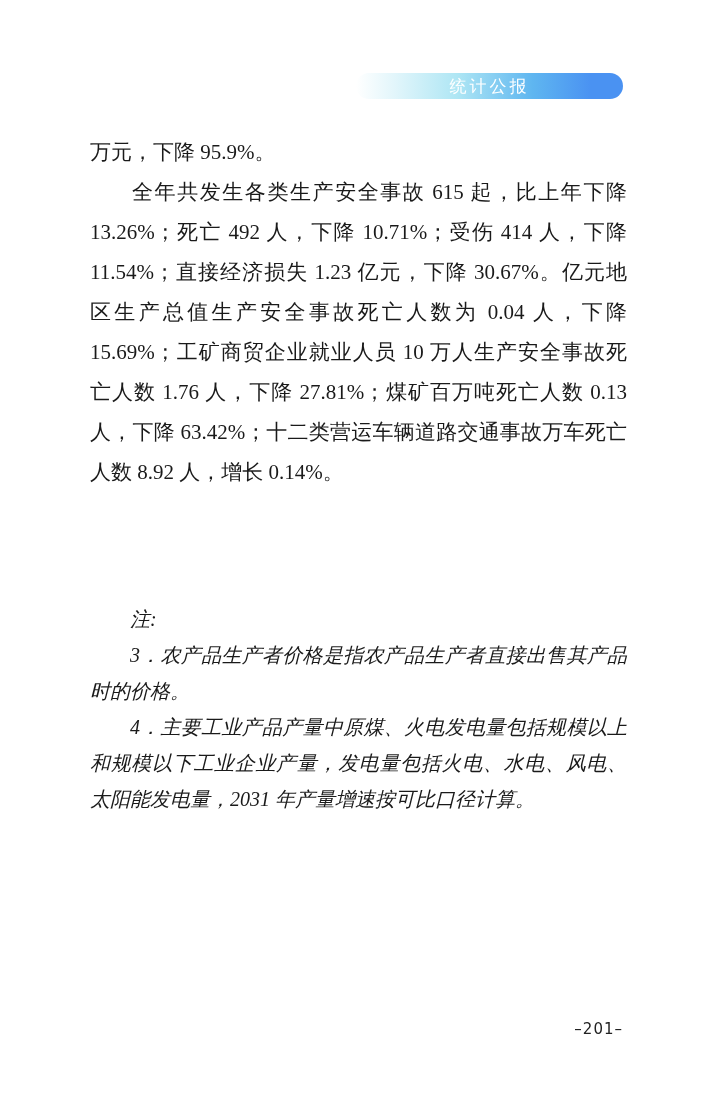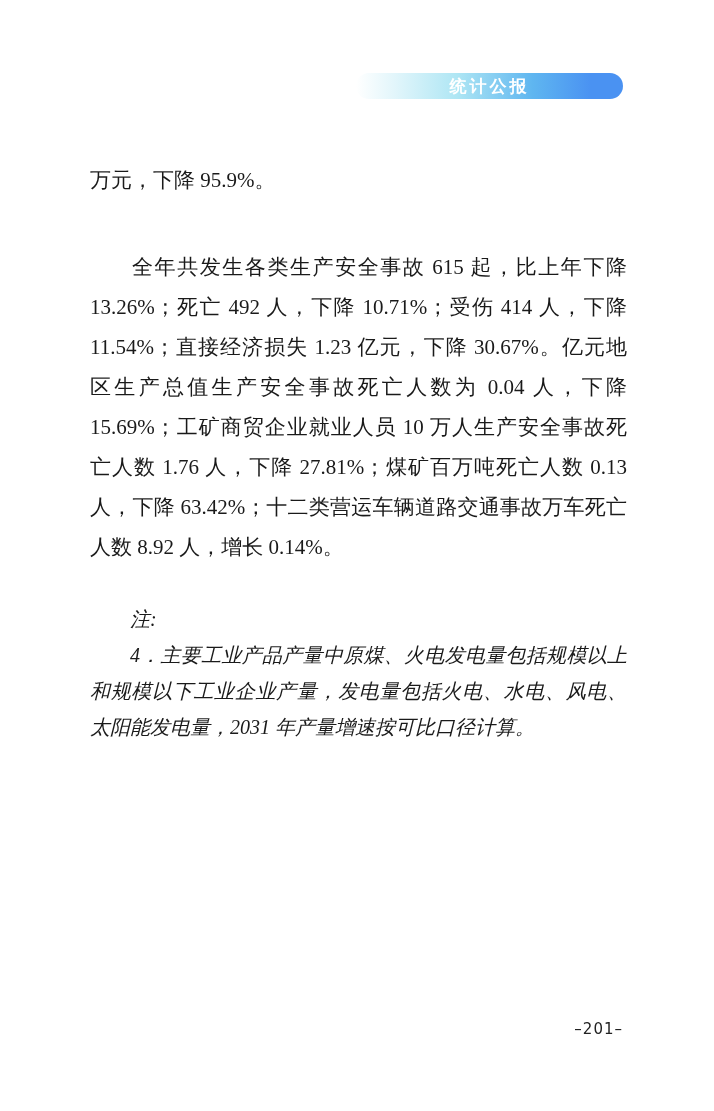--- a/index.html
+++ b/index.html
@@ -25,38 +25,38 @@
       rgba(255,255,255,0) 0%,
       #e3f6fb 14%,
       #aee6f4 38%,
       #5fb6f0 66%,
       #4a92f2 88%,
       #4a92f2 100%);
     display: flex; align-items: center; justify-content: center;
   }
   .badge-label {
     color: #ffffff;
-    font-weight: bold;
+    font-weight: normal;
     font-size: 17px;
     letter-spacing: 3px;
     font-family: "Liberation Sans", "DejaVu Sans", sans-serif;
     white-space: nowrap;
     text-align: right;
   }
   
   .body-text {
     position: absolute;
-    left: 90px; top: 160px;
+    left: 90px; top: 132px;
     width: 537px;
     font-size: 21px;
     line-height: 40px;
     text-align: justify;
   }
   .body-text p { margin: 0; }
-  .body-text p.indent { text-indent: 2em; margin-top: 47px; }
+  .body-text p.indent { text-indent: 2em; }
   
   .notes {
     position: absolute;
     left: 90px; top: 601px;
     width: 537px;
     font-size: 20px;
     line-height: 36px;
     text-align: justify;
     font-style: italic;
   }
@@ -81,18 +81,19 @@
     <span class="badge-label">统计公报</span>
   </div>
 
   <div class="body-text">
     <p>万元，下降 95.9%。</p>
     <p class="indent">全年共发生各类生产安全事故 615 起，比上年下降 13.26%；死亡 492 人，下降 10.71%；受伤 414 人，下降 11.54%；直接经济损失 1.23 亿元，下降 30.67%。亿元地区生产总值生产安全事故死亡人数为 0.04 人，下降 15.69%；工矿商贸企业就业人员 10 万人生产安全事故死亡人数 1.76 人，下降 27.81%；煤矿百万吨死亡人数 0.13 人，下降 63.42%；十二类营运车辆道路交通事故万车死亡人数 8.92 人，增长 0.14%。</p>
   </div>
 
   <div class="notes">
     <p>注:</p>
+    <p>3．农产品生产者价格是指农产品生产者直接出售其产品时的价格。</p>
     <p>4．主要工业产品产量中原煤、火电发电量包括规模以上和规模以下工业企业产量，发电量包括火电、水电、风电、太阳能发电量，2031 年产量增速按可比口径计算。</p>
   </div>
 
   <div class="footer">–201–</div>
 
 </div>
 
 </body></html>

